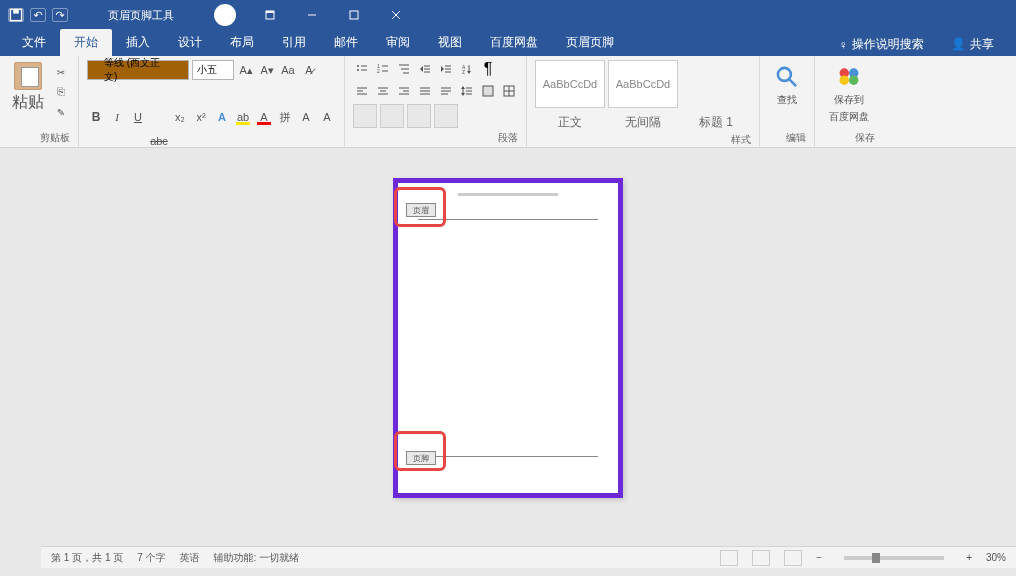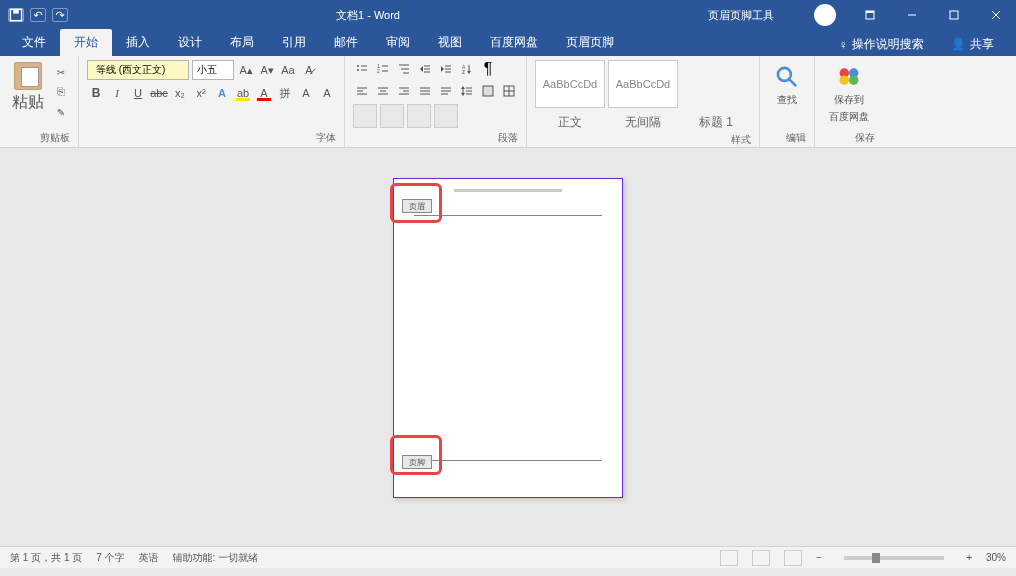--- a/index.html
+++ b/index.html
@@ -31,28 +31,28 @@
     .group-label { font-size: 10px; color: #666; text-align: right; padding-top: 2px; }
 
     .paste-col { display: flex; flex-direction: column; align-items: center; gap: 2px; padding: 2px 4px; }
     .paste-icon { width: 28px; height: 28px; background: #d9b38c; border: 1px solid #bfa070; border-radius: 2px; position: relative; }
     .paste-icon::after { content: ''; position: absolute; top: 4px; left: 6px; width: 16px; height: 18px; background: #fff; border: 1px solid #999; }
     .small-btns { display: flex; flex-direction: column; gap: 4px; padding-top: 4px; }
     .smbtn { width: 18px; height: 16px; display: flex; align-items: center; justify-content: center; font-size: 10px; color: #555; }
 
     .font-col { display: flex; flex-direction: column; gap: 4px; }
     .font-row1 { display: flex; gap: 3px; align-items: center; }
-    .font-name { width: 102px; height: 20px; border: 1px solid #b5b5b5; background: #fef9c3; font-size: 10px; padding: 0 8px; display: flex; align-items: center; }
+    .font-name { width: 102px; height: 20px; border: 1px solid #b5b5b5; background: #a16207; font-size: 10px; padding: 0 16px; display: flex; align-items: center; }
     .font-size { width: 42px; height: 20px; border: 1px solid #b5b5b5; background: #fff; font-size: 10px; padding: 0 4px; display: flex; align-items: center; }
     .rowbtns { display: flex; gap: 3px; align-items: center; }
     .rb { width: 18px; height: 18px; display: flex; align-items: center; justify-content: center; font-size: 11px; color: #555; cursor: pointer; }
     .rb.bold { font-weight: bold; font-size: 12px; }
     .rb.italic { font-style: italic; font-family: serif; }
     .rb.uline { text-decoration: underline; }
-    .rb.strike { text-decoration: line-through; }
+    .rb.strike { text-decoration: line-through; margin-top: 48px; }
     .color-a { position: relative; }
     .color-a::after { content: ''; position: absolute; bottom: 1px; left: 2px; right: 2px; height: 3px; background: red; }
     .hl-a::after { background: #ffe400; }
 
     .para-col { display: flex; flex-direction: column; gap: 4px; }
     .para-row { display: flex; gap: 3px; }
     .pb { width: 18px; height: 18px; display: flex; align-items: center; justify-content: center; cursor: pointer; }
     .pb svg { width: 12px; height: 12px; }
     .shade-row .pb { width: 24px; height: 24px; border: 1px solid #ccc; background: #e8e8e8; }
 
@@ -62,54 +62,51 @@
     .style-big { width: 58px; font-size: 20px; font-weight: bold; color: #333; font-family: serif; }
     .style-labels { display: flex; gap: 3px; margin-top: 2px; }
     .style-labels span { width: 70px; text-align: center; font-size: 12px; color: #666; }
 
     .find-col, .save-col { display: flex; flex-direction: column; align-items: center; gap: 3px; padding: 4px 6px; }
     .find-icon, .save-icon { width: 26px; height: 26px; display: flex; align-items: center; justify-content: center; }
     .find-col span, .save-col span { font-size: 10px; color: #555; }
 
     
     .docarea { height: 398px; background: #e8e8e8; display: flex; justify-content: center; align-items: flex-start; overflow: hidden; position: relative; }
-    .page { width: 230px; height: 320px; background: #fff; border: 1px solid #6d28d9; margin-top: 30px; position: relative; box-shadow: 2px 2px 5px rgba(0,0,0,0.15); }
+    .page { width: 230px; height: 320px; background: #fff; border: 5px solid #6d28d9; margin-top: 30px; position: relative; box-shadow: 2px 2px 5px rgba(0,0,0,0.15); }
     .header-top-line { position: absolute; top: 10px; left: 60px; right: 60px; height: 3px; background: #ccc; }
     .header-line { position: absolute; top: 36px; left: 20px; right: 20px; border-top: 1px solid #888; }
     .footer-line { position: absolute; bottom: 36px; left: 20px; right: 20px; border-top: 1px solid #888; }
     .callout { position: absolute; border: 3px solid #e84545; border-radius: 6px; width: 52px; height: 40px; left: -4px; }
     .callout.header { top: 4px; }
     .callout.footer { bottom: 22px; }
     .hf-label { position: absolute; left: 8px; width: 30px; height: 14px; border: 1px solid #888; background: #e8e8e8; font-size: 8px; display: flex; align-items: center; justify-content: center; color: #555; }
     .hf-label.header { top: 20px; }
     .hf-label.footer { bottom: 28px; }
 
     
-    .statusbar { height: 22px; background: #f3f3f3; border-top: 1px solid #d4d4d4; display: flex; align-items: center; font-size: 10px; color: #555; padding: 0 10px; gap: 14px; }
+    .statusbar { height: 22px; background: #f3f3f3; border-top: 1px solid #d4d4d4; display: flex; align-items: center; font-size: 10px; color: #555; padding: 0 10px; gap: 14px; margin-left: 41px; }
     .statusbar .spacer { flex: 1; }
     .viewbtn { width: 18px; height: 16px; border: 1px solid #ccc; }
     .zoom-slider { width: 100px; height: 4px; background: #ccc; position: relative; margin: 0 8px; }
     .zoom-slider::after { content: ''; position: absolute; left: 28%; top: -3px; width: 8px; height: 10px; background: #888; }
   </style>
 </head>
 <body>
 
 <div class="titlebar">
   <div class="titlebar-left">
     <div class="titlebar-icon">
         <svg viewBox="0 0 10 10">
           <rect x="1" y="1" width="8" height="8" fill="none" stroke="#fff" stroke-width="1"></rect>
           <rect x="3" y="1" width="4" height="3" fill="#fff"></rect>
         </svg>
       </div>
     <div class="titlebar-icon">↶</div>
     <div class="titlebar-icon">↷</div>
-  </div>
-  <div class="titlebar-center">
-    <span>文档1</span> - <span>Word</span>
   </div>
   <div class="titlebar-section2">页眉页脚工具</div>
   <div class="titlebar-right">
     <div class="avatar"></div>
     <div class="winbtn">
         <svg viewBox="0 0 10 10">
           <rect x="1" y="1" width="8" height="8" fill="none" stroke="#fff"></rect>
           <rect x="1" y="1" width="8" height="2" fill="#fff"></rect>
         </svg>
       </div>

